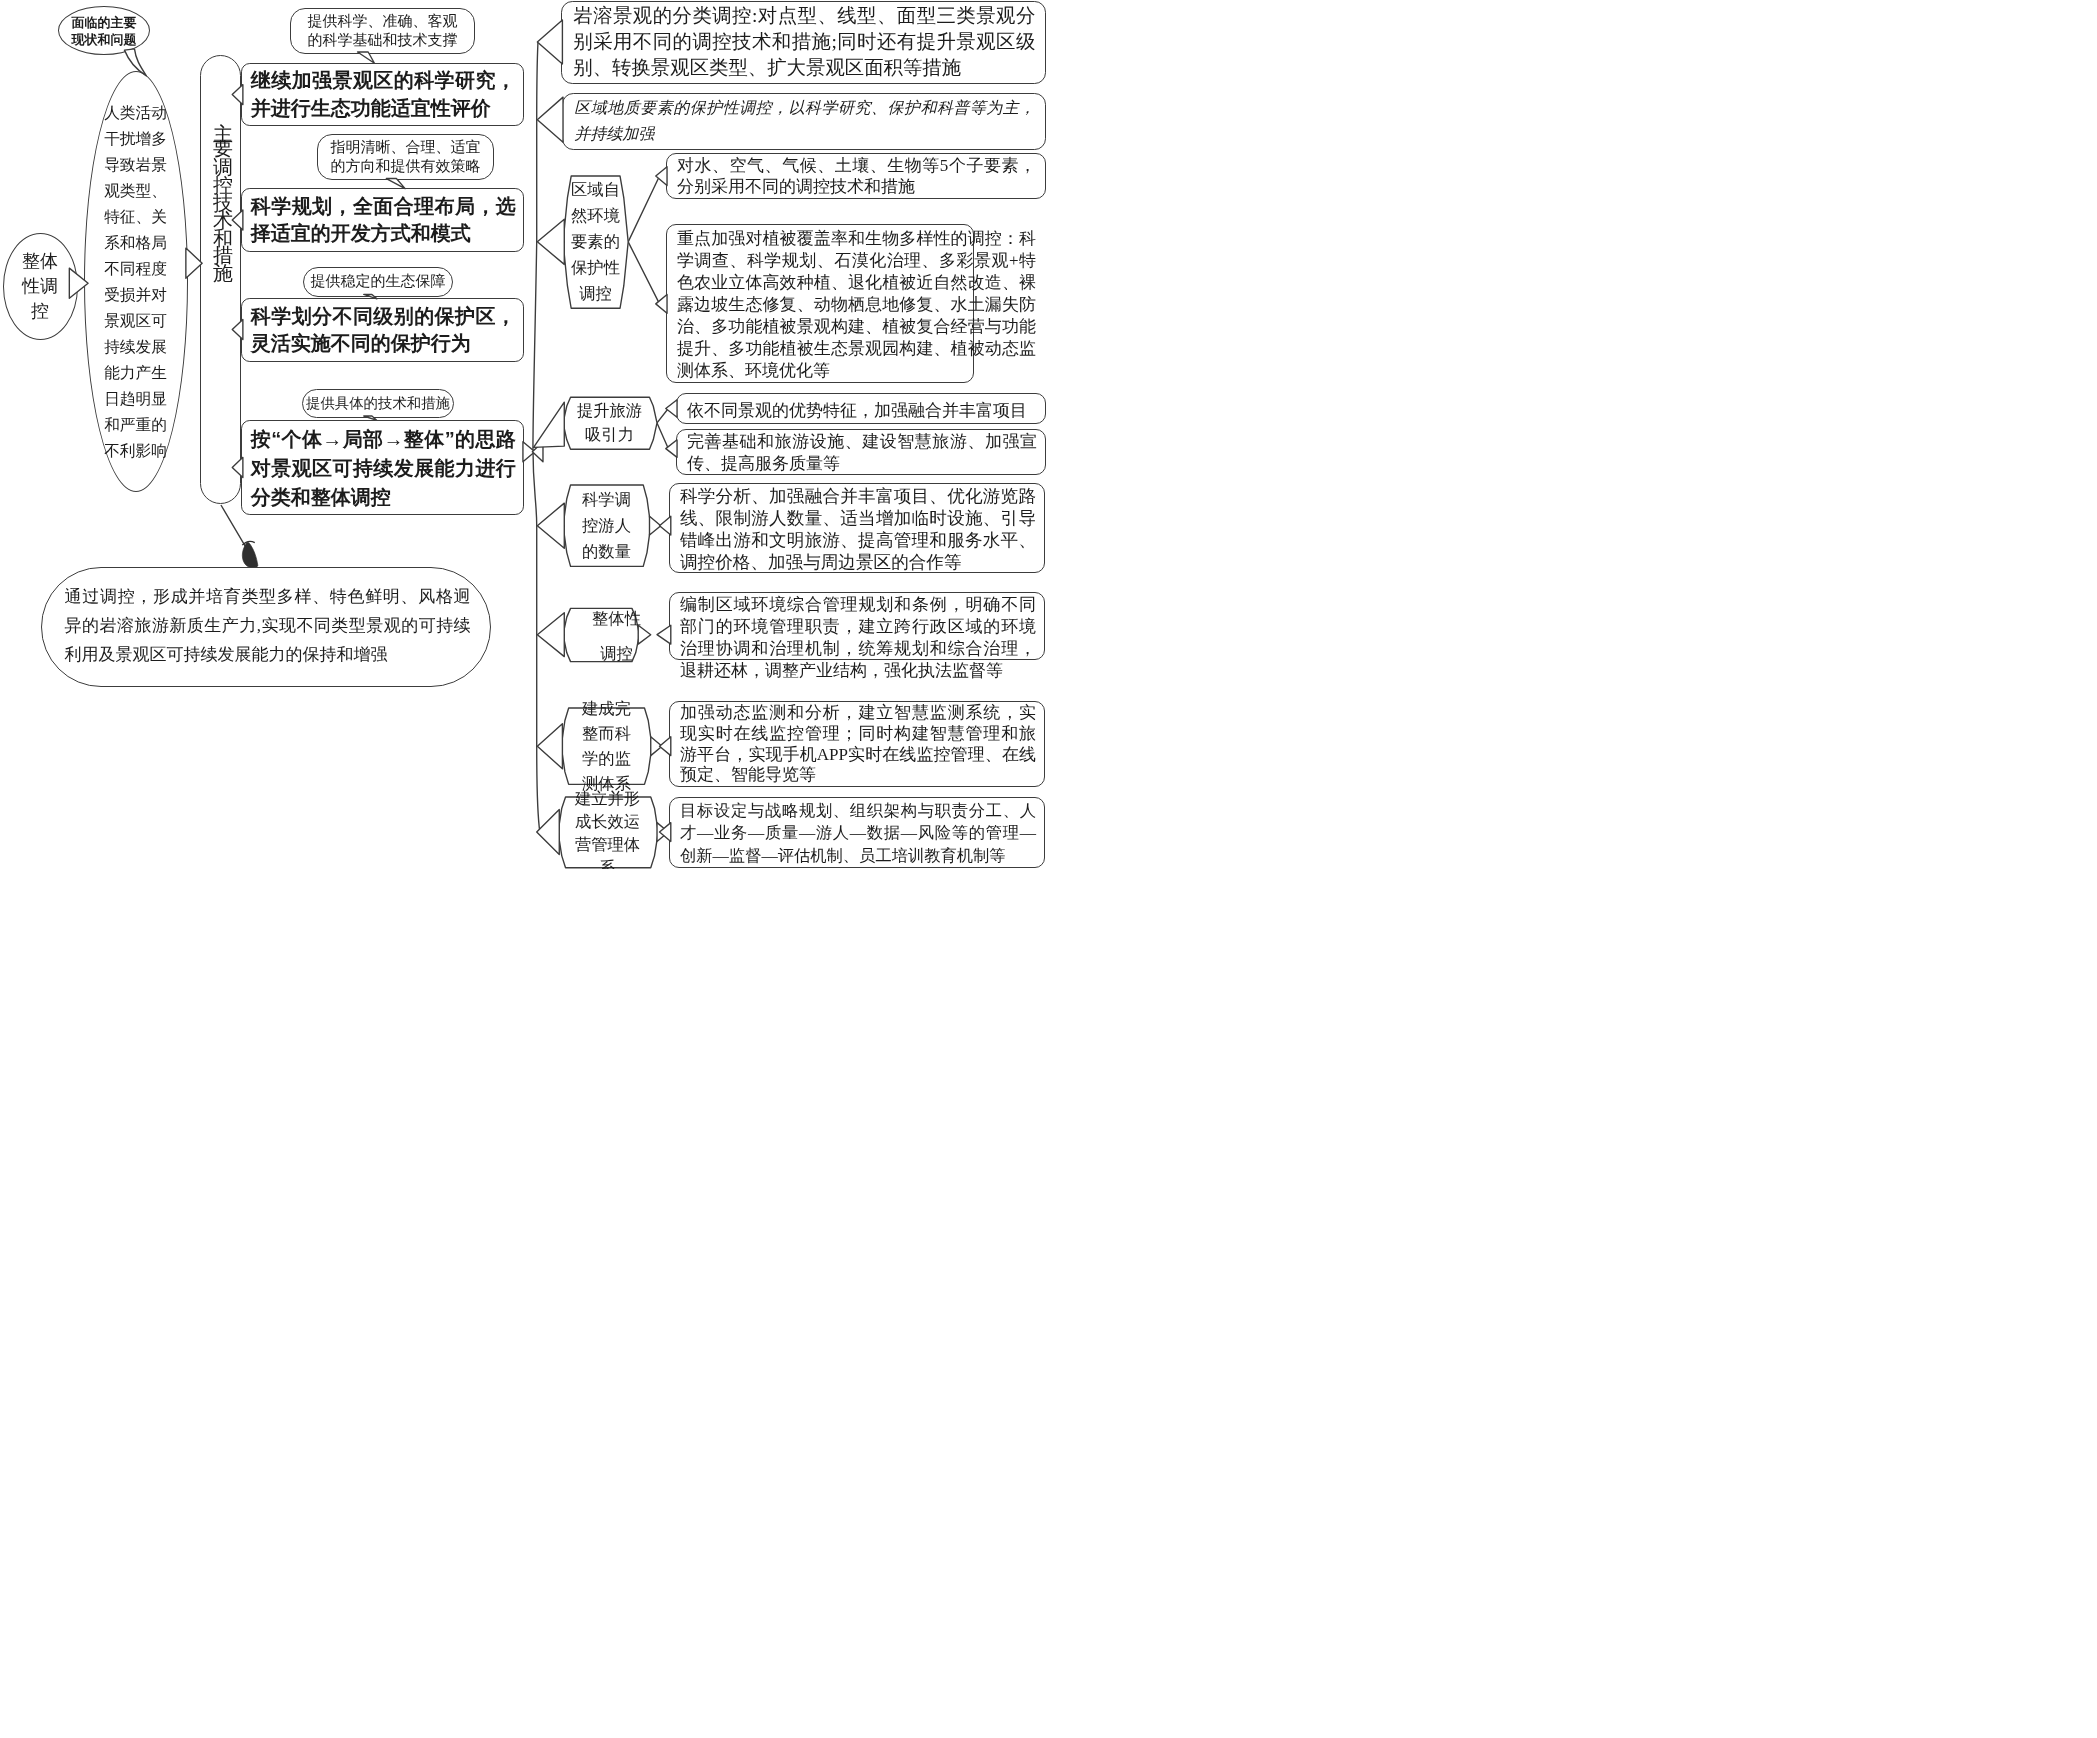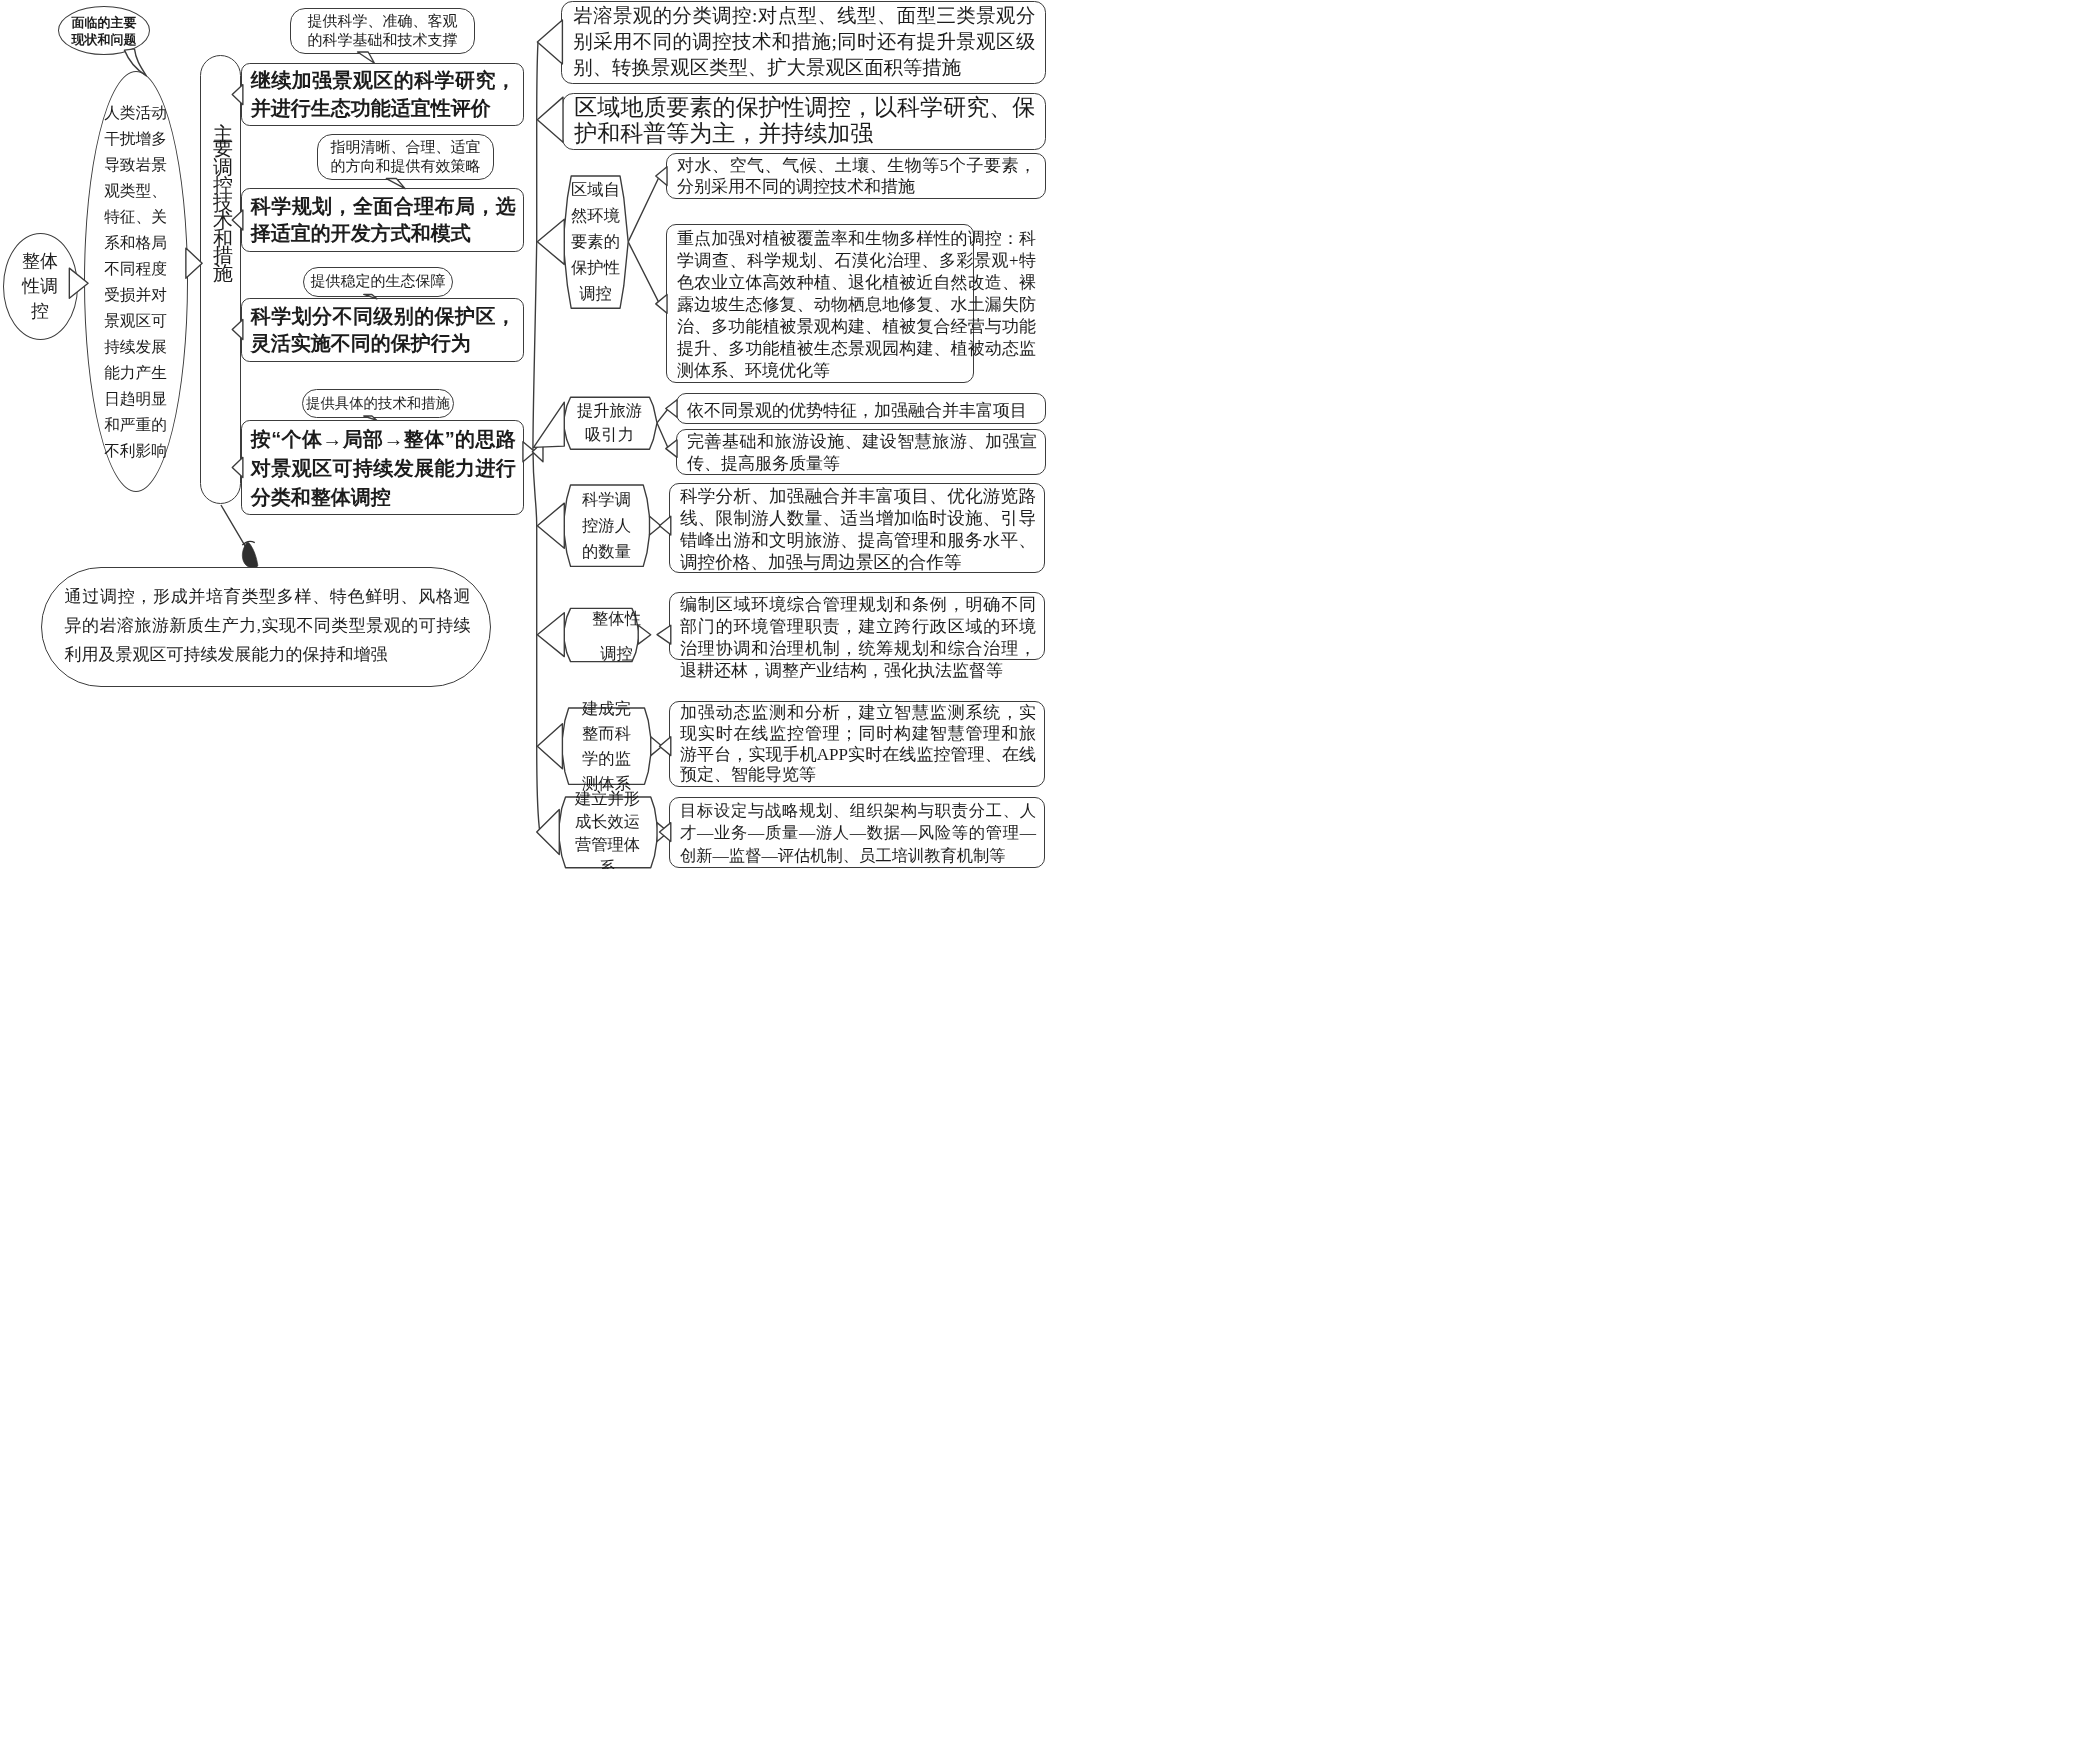--- a/index.html
+++ b/index.html
@@ -97,21 +97,21 @@
   <div class="abs txt wrapall ctr" style="left:570px;top:397px;width:79px;height:52px;font-size:16.3px;line-height:24px;">提升旅游吸引力</div>
   <div class="abs txt wrapall ctr" style="left:582px;top:485px;width:49px;height:81px;font-size:16.3px;line-height:26px;">科学调控游人的数量</div>
   <div class="abs txt wrapall ctr" style="left:577px;top:609px;width:49px;height:53px;font-size:16.3px;line-height:35px;margin-left:15px;">整体性调控</div>
   <div class="abs txt wrapall ctr" style="left:574px;top:708px;width:65px;height:76px;font-size:16.3px;line-height:25px;">建成完整而科学的监测体系</div>
   <div class="abs txt wrapall ctr" style="left:567px;top:797px;width:81px;height:71px;font-size:16.3px;line-height:23px;">建立并形成长效运营管理体系</div>
 
   <div class="abs node" style="left:561px;top:0.6px;width:485px;height:83px;border-radius:11.3px;">
     <div class="txt just" style="position:absolute;left:11.3px;top:1.9px;width:462px;font-size:19.4px;line-height:26px;">岩溶景观的分类调控:对点型、线型、面型三类景观分别采用不同的调控技术和措施;同时还有提升景观区级别、转换景观区类型、扩大景观区面积等措施</div>
   </div>
   <div class="abs node" style="left:562px;top:93px;width:484px;height:57px;border-radius:11.3px;">
-    <div class="txt just" style="position:absolute;left:11.3px;top:1.3px;width:461px;font-size:23px;line-height:26px;">区域地质要素的保护性调控，以科学研究、保护和科普等为主，并持续加强</div>
+    <div class="txt just" style="position:absolute;left:11.3px;top:1.3px;width:461px;font-size:16px;line-height:26px;font-style:italic;">区域地质要素的保护性调控，以科学研究、保护和科普等为主，并持续加强</div>
   </div>
 
   <div class="abs node" style="left:666px;top:153px;width:380px;height:46px;border-radius:10px;">
     <div class="txt just" style="position:absolute;left:10px;top:1.9px;width:359px;font-size:17px;line-height:20.7px;">对水、空气、气候、土壤、生物等5个子要素，分别采用不同的调控技术和措施</div>
   </div>
   <div class="abs node" style="left:666px;top:224px;width:308px;height:159px;border-radius:10px;">
     <div class="txt just" style="position:absolute;left:10px;top:2.5px;width:359px;font-size:17px;line-height:22px;">重点加强对植被覆盖率和生物多样性的调控：科学调查、科学规划、石漠化治理、多彩景观+特色农业立体高效种植、退化植被近自然改造、裸露边坡生态修复、动物栖息地修复、水土漏失防治、多功能植被景观构建、植被复合经营与功能提升、多功能植被生态景观园构建、植被动态监测体系、环境优化等</div>
   </div>
 
   <div class="abs node" style="left:676px;top:393px;width:370px;height:31px;border-radius:10px;">

